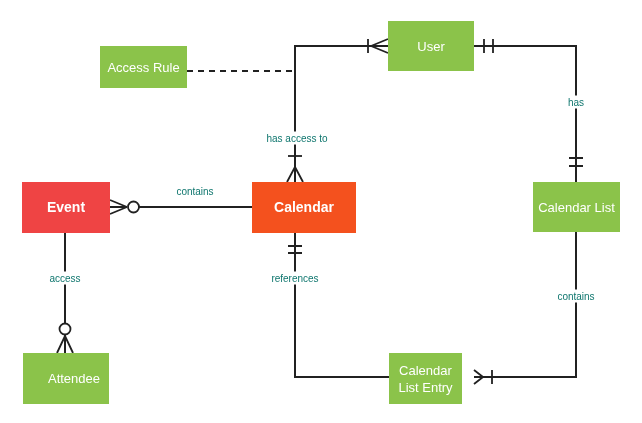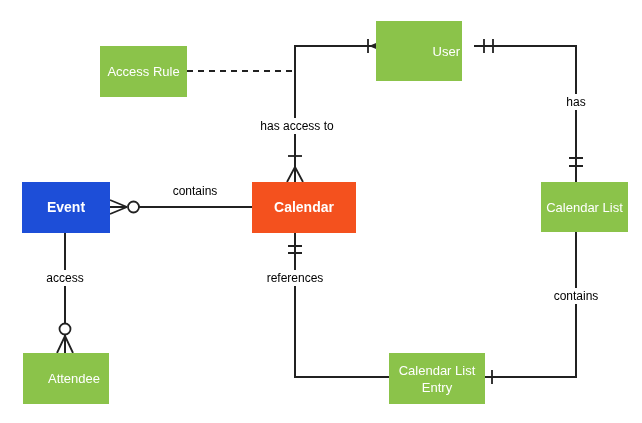--- a/index.html
+++ b/index.html
@@ -24,39 +24,39 @@
     justify-content: center;
     text-align: center;
     color: #ffffff;
     font-size: 13px;
     line-height: 17px;
     box-sizing: border-box;
     padding: 2px;
   }
   .entity.orange { font-weight: bold; font-size: 14px; }
 
-  #entity-access-rule         { left: 100px; top:  46px; width: 87px; height: 51px; }
-  #entity-user                { left: 376px; top:  21px; width: 86px; height: 60px; justify-content: flex-end; }
+  #entity-access-rule         { left: 100px; top:  46px; width: 87px; height: 42px; }
+  #entity-user                { left: 388px; top:  21px; width: 86px; height: 50px; }
   #entity-event               { left:  22px; top: 182px; width: 88px; height: 51px; }
   #entity-calendar            { left: 252px; top: 182px; width: 104px; height: 51px; }
   #entity-calendar-list       { left: 533px; top: 182px; width: 87px; height: 50px; }
   #entity-attendee            { left:  23px; top: 353px; width: 86px; height: 51px; }
-  #entity-calendar-list-entry { left: 389px; top: 353px; width: 96px; height: 51px; }
+  #entity-calendar-list-entry { left: 389px; top: 353px; width: 73px; height: 51px; }
 
   .rel-label {
     position: absolute;
     transform: translate(-50%, -50%);
     background: #ffffff;
     padding: 1px 5px;
-    font-size: 12px;
-    color: #000000;
+    font-size: 10px;
+    color: #0f766e;
     white-space: nowrap;
   }
   #label-contains-event-calendar { left: 195px; top: 191px; }
-  #label-has-access-to           { left: 297px; top: 126px; }
+  #label-has-access-to           { left: 297px; top: 138px; }
   #label-has                     { left: 576px; top: 102px; }
   #label-contains-list-entry     { left: 576px; top: 296px; }
   #label-references              { left: 295px; top: 278px; }
   #label-invites                 { left:  65px; top: 278px; }
 </style>
 </head>
 <body>
 
 <div class="stage">
 
@@ -127,29 +127,29 @@
   </svg>
 
   <div class="entity green" id="entity-access-rule" style="background: rgb(139, 195, 74);">
     <span>Access Rule</span>
   </div>
 
   <div class="entity green" id="entity-user" style="background: rgb(139, 195, 74);">
     <span>User</span>
   </div>
 
-  <div class="entity orange" id="entity-event" style="background: #1d4ed8;">
+  <div class="entity orange" id="entity-event" style="background: #ef4444;">
     <span>Event</span>
   </div>
 
   <div class="entity orange" id="entity-calendar" style="background: rgb(244, 81, 30);">
     <span>Calendar</span>
   </div>
 
-  <div class="entity green" id="entity-calendar-list" style="background: rgb(139, 195, 74); margin-left: 8px;">
+  <div class="entity green" id="entity-calendar-list" style="background: rgb(139, 195, 74);">
     <span>Calendar List</span>
   </div>
 
   <div class="entity green" id="entity-attendee" style="background: rgb(139, 195, 74); padding-left: 18px;">
     <span>Attendee</span>
   </div>
 
   <div class="entity green" id="entity-calendar-list-entry" style="background: rgb(139, 195, 74);">
     <span>Calendar List Entry</span>
   </div>

